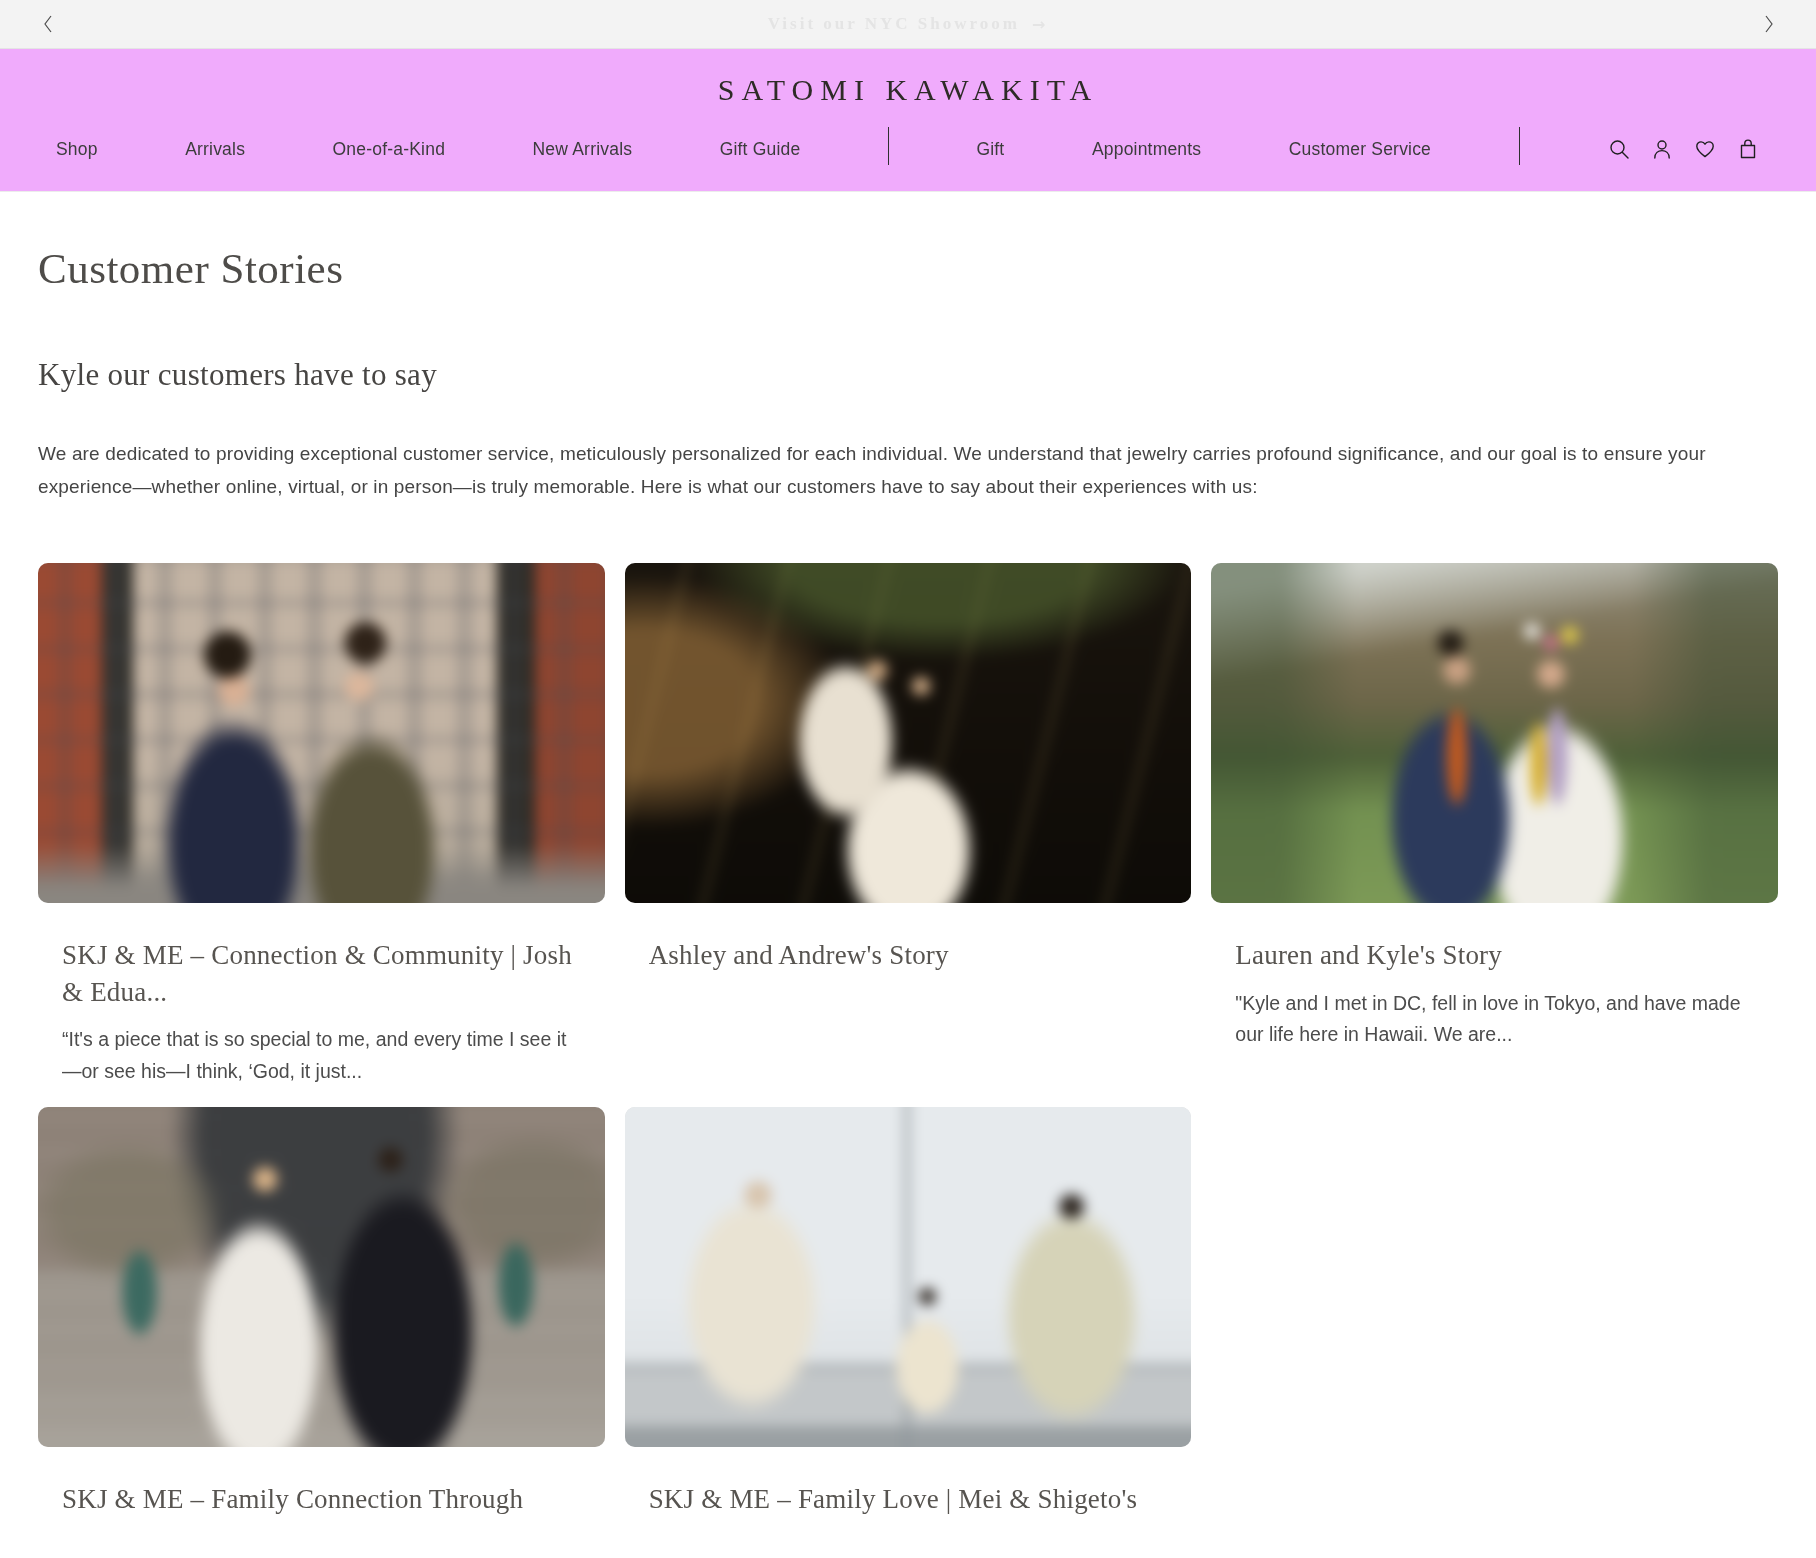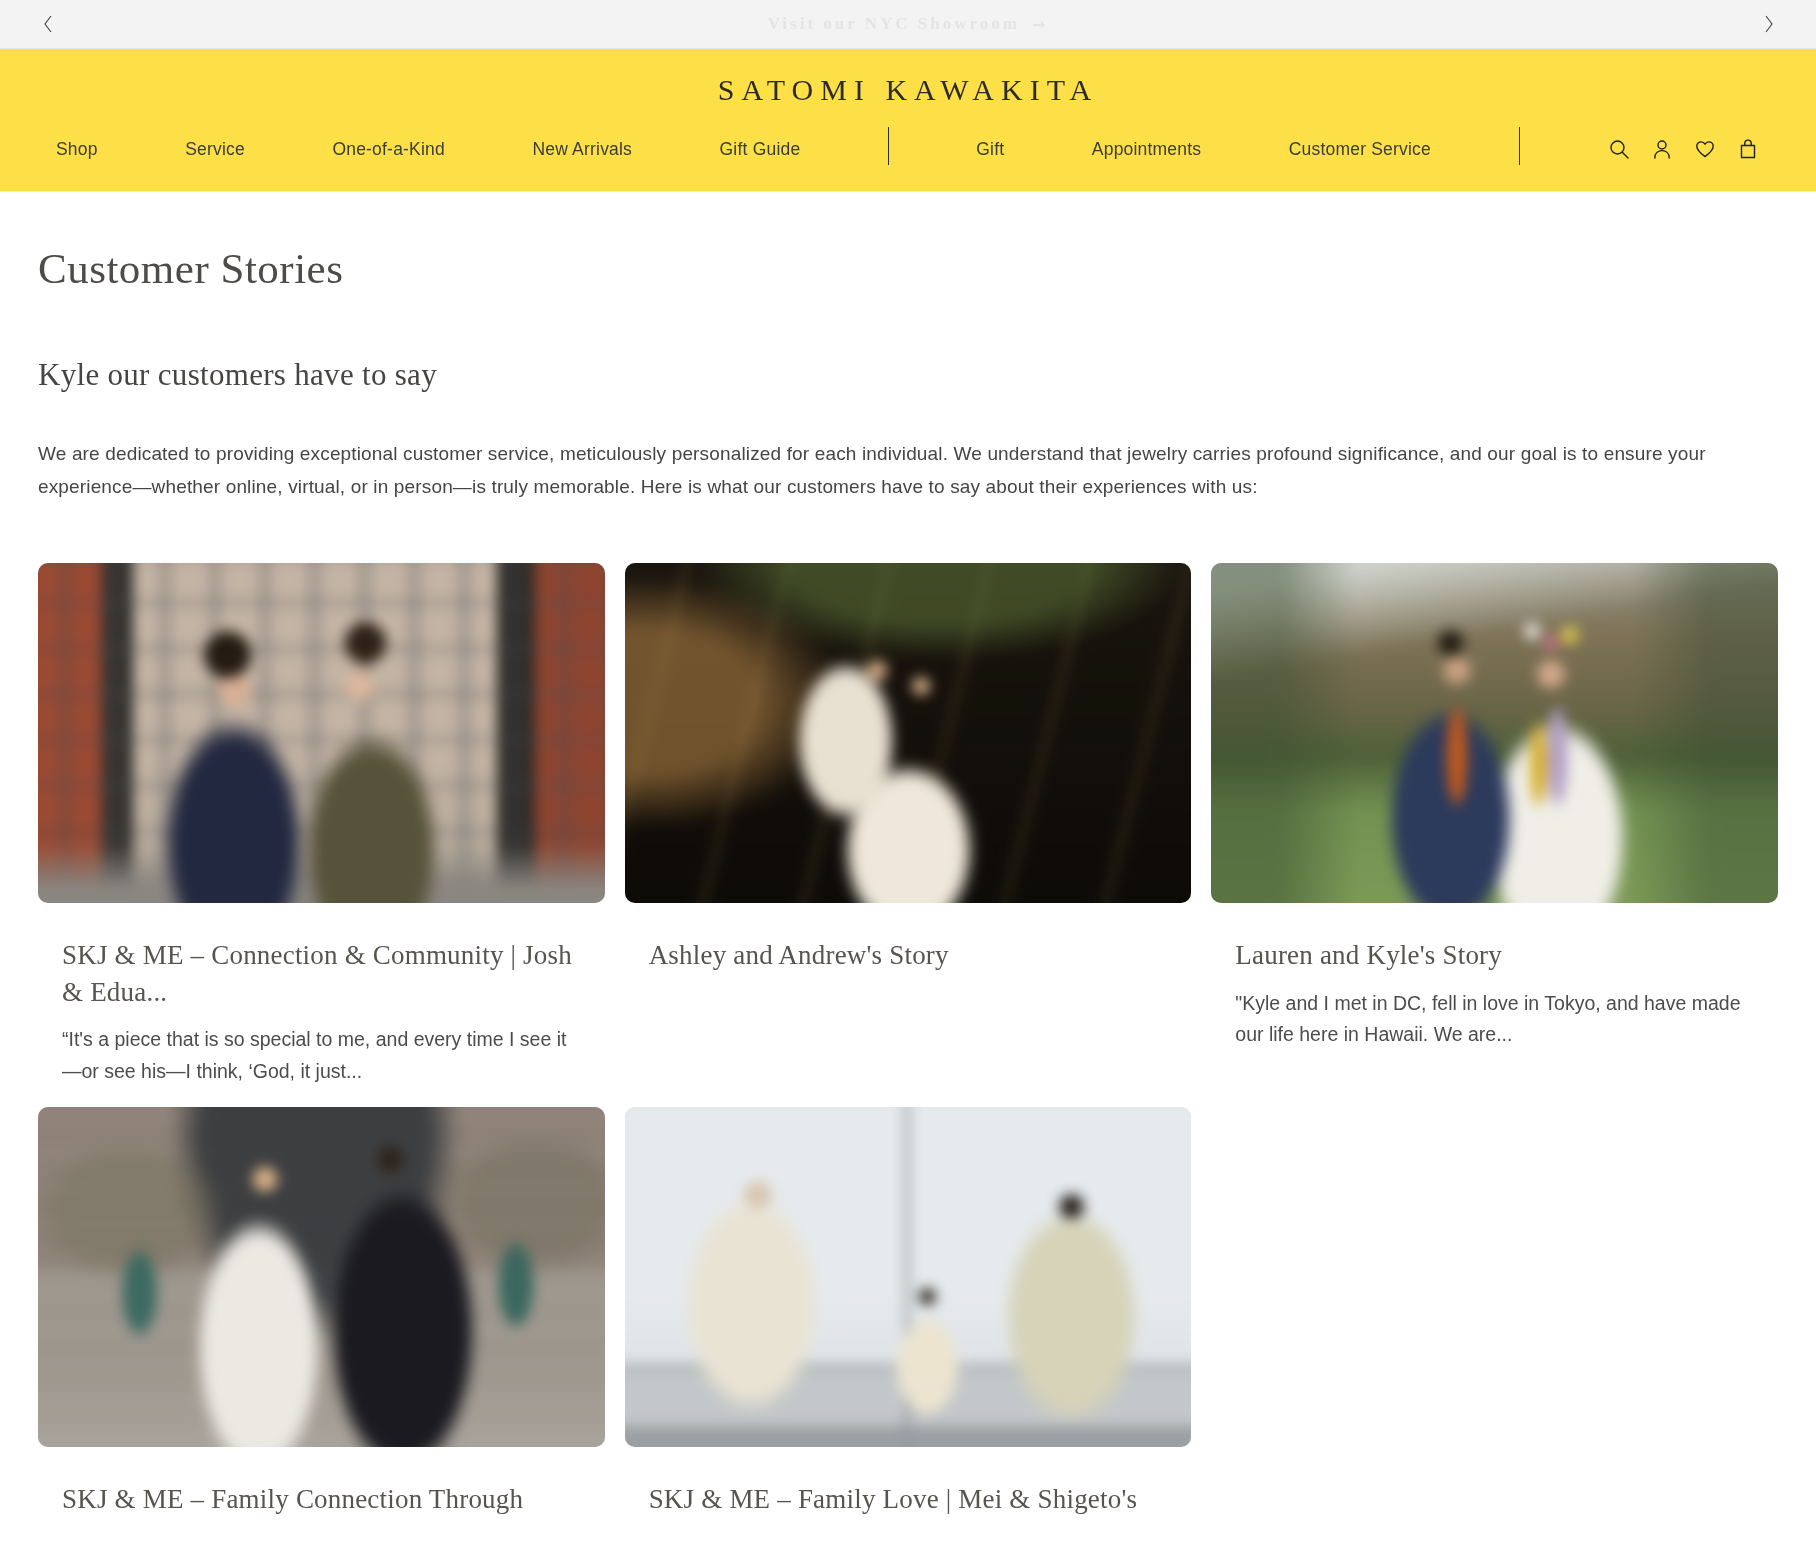--- a/index.html
+++ b/index.html
@@ -13,21 +13,21 @@
                  letter-spacing:3px; color:#e4e4e4; text-decoration:none; display:flex;
                  align-items:center; gap:12px; cursor:pointer; }
   .banner-arrow { font-family:"DejaVu Sans", sans-serif; font-size:16px; }
   .banner-chevron { position:absolute; top:0; height:100%; width:40px; display:flex;
                     align-items:center; justify-content:center; cursor:pointer; background:none; border:none; }
   .banner-chevron.prev { left:28px; }
   .banner-chevron.next { right:28px; }
   .banner-chevron svg { stroke:#4c4c4c; fill:none; stroke-width:1.2; }
 
   
-  .site-header { background:#fde047; border-bottom:1px solid #ececec; padding-top:24px; height:143px; }
+  .site-header { background:#f0abfc; border-bottom:1px solid #ececec; padding-top:24px; height:143px; }
   .logo { display:block; text-align:center; font-family:"Liberation Serif", serif; font-size:30px;
           font-weight:500; letter-spacing:7px; color:#2e2b27; text-decoration:none; cursor:pointer; }
   .nav-row { margin-top:26px; padding:0 56px; display:flex; align-items:center;
              justify-content:space-between; }
   .nav-link { font-size:17.5px; color:#3c3c3c; text-decoration:none; cursor:pointer; letter-spacing:.2px; }
   .nav-divider { width:1px; height:38px; background:#2f2f2f; margin-top:-6px; }
   .icon-group { display:flex; align-items:center; gap:19px; }
   .icon-btn { background:none; border:none; cursor:pointer; width:24px; height:24px; display:flex;
               align-items:center; justify-content:center; }
   .icon-btn svg { stroke:#1f1f1f; fill:none; stroke-width:1.4; stroke-linecap:round; stroke-linejoin:round; }
@@ -151,21 +151,21 @@
     <svg width="11" height="20" viewBox="0 0 11 20">
       <polyline points="3,2 9,10 3,18"></polyline>
     </svg>
   </button>
 </div>
 
 <header class="site-header">
   <a class="logo">SATOMI KAWAKITA</a>
   <nav class="nav-row">
     <a class="nav-link">Shop</a>
-    <a class="nav-link">Service</a>
+    <a class="nav-link">Arrivals</a>
     <a class="nav-link">One-of-a-Kind</a>
     <a class="nav-link">New Arrivals</a>
     <a class="nav-link">Gift Guide</a>
     <span class="nav-divider"></span>
     <a class="nav-link">Gift</a>
     <a class="nav-link">Appointments</a>
     <a class="nav-link">Customer Service</a>
     <span class="nav-divider"></span>
     <span class="icon-group">
       <button class="icon-btn">

